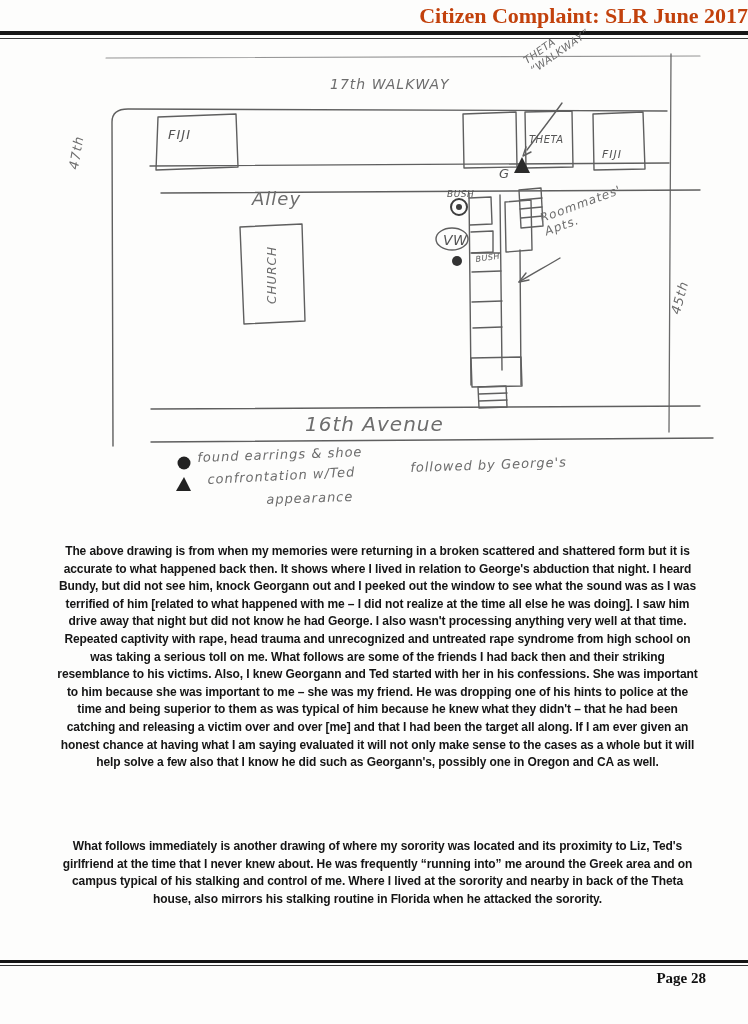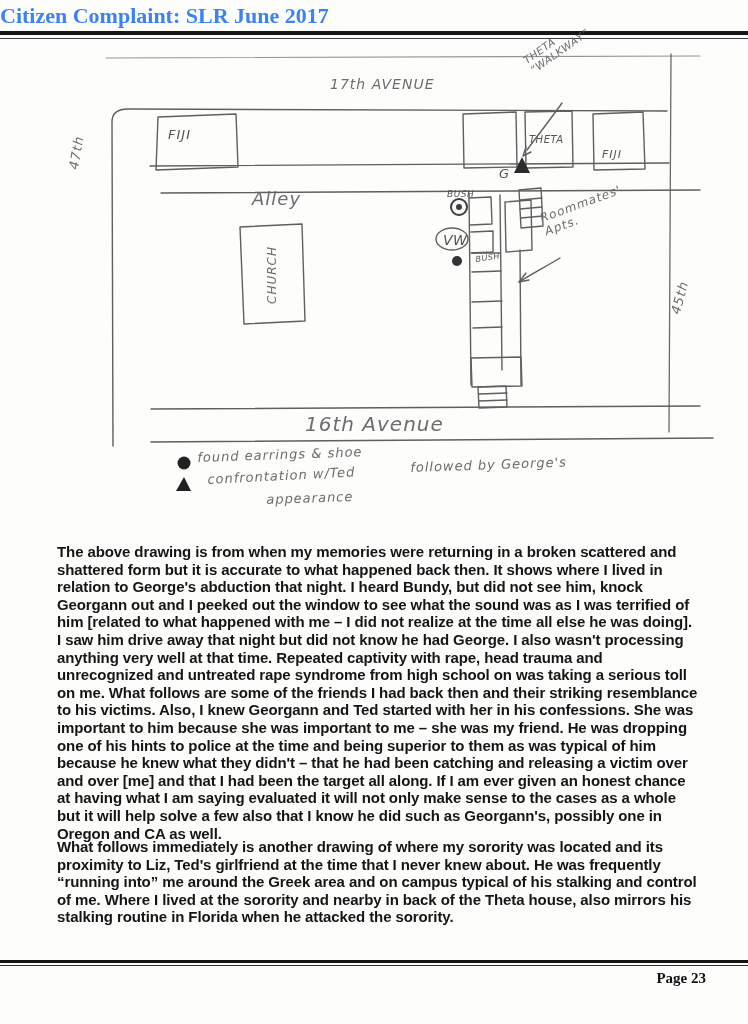--- a/index.html
+++ b/index.html
@@ -1,32 +1,32 @@
 <!DOCTYPE html>
 <html><head>
 <meta charset="utf-8">
 <style>
   html,body{margin:0;padding:0;background:#e8e8e8;}
   .page{position:relative;width:748px;height:1024px;background:#fdfdfc;margin:0 auto;
         font-family:"Liberation Sans",sans-serif;overflow:hidden;}
   
-  .doc-title{position:absolute;top:3px;left:0;width:748px;text-align:left;
-             font-family:"Liberation Serif",serif;font-weight:bold;font-size:22px;color:#3b82f6;}
+  .doc-title{position:absolute;top:3px;left:0;width:748px;text-align:right;
+             font-family:"Liberation Serif",serif;font-weight:bold;font-size:22px;color:#c2410c;}
   .header-rule{position:absolute;top:31px;left:0;width:748px;height:3px;
                border-top:4px solid #161616;border-bottom:1px solid #3a3a3a;}
   
   .map{position:absolute;top:40px;left:0;width:748px;height:500px;}
   .map svg{position:absolute;top:0;left:0;}
   .hw{position:absolute;font-family:"DejaVu Sans",sans-serif;font-style:italic;
       color:#6d6d6d;white-space:nowrap;transform-origin:left top;letter-spacing:1px;}
   .hw.dark{color:#555;}
   .hw.small{letter-spacing:0.5px;}
   
-  .bodytext{position:absolute;left:57px;width:641px;font-size:15px;line-height:17.6px;
-            font-weight:600;color:#151515;letter-spacing:-0.1px;text-align:left;}
+  .bodytext{position:absolute;left:57px;width:641px;font-size:12px;line-height:17.6px;
+            font-weight:600;color:#151515;letter-spacing:-0.1px;text-align:center;}
   
   .footer-rule{position:absolute;top:960px;left:0;width:748px;height:2px;
                border-top:3px solid #141414;border-bottom:1px solid #333;}
   .footer-left{position:absolute;top:970px;left:57px;font-family:"Liberation Serif",serif;
                font-weight:bold;font-size:15px;color:#111;}
   .footer-right{position:absolute;top:970px;right:42px;font-family:"Liberation Serif",serif;
                 font-weight:bold;font-size:15px;color:#111;}
 </style>
 </head>
 <body>
@@ -77,21 +77,21 @@
         <circle cx="459" cy="167" r="3" fill="#3d3d3d" stroke="none"></circle>
         <ellipse cx="452" cy="199" rx="16" ry="11"></ellipse>
         <circle cx="457" cy="221" r="5" fill="#333" stroke="none"></circle>
         <polygon points="514,133 530,133 522,117" fill="#2b2b2b" stroke="none"></polygon>
 
         <circle cx="184" cy="423" r="6.5" fill="#222" stroke="none"></circle>
         <polygon points="176,451 191,451 184,437" fill="#222" stroke="none"></polygon>
       </g>
     </svg>
 
-    <span class="hw" style="left:330px;top:36px;font-size:14px;">17th  AVENUE</span>
+    <span class="hw" style="left:330px;top:36px;font-size:14px;">17th  WALKWAY</span>
     <div class="hw small" style="left:521px;top:16px;font-size:10.5px;line-height:12px;transform:rotate(-35deg);white-space:normal;width:90px;">
       <div>THETA</div>
       <div>“WALKWAY”</div>
     </div>
     <span class="hw dark" style="left:168px;top:87px;font-size:13px;">FIJI</span>
     <span class="hw small dark" style="left:529px;top:94px;font-size:10px;">THETA</span>
     <span class="hw dark" style="left:602px;top:108px;font-size:11px;">FIJI</span>
     <span class="hw dark" style="left:499px;top:126px;font-size:13px;">G</span>
     <span class="hw" style="left:252px;top:148px;font-size:18px;">Alley</span>
     <span class="hw" style="left:66px;top:128px;font-size:13px;transform:rotate(-80deg);">47th</span>
@@ -111,15 +111,15 @@
     <span class="hw" style="left:197px;top:410px;font-size:13px;transform:rotate(-2deg);">found earrings &amp; shoe</span>
     <span class="hw" style="left:207px;top:432px;font-size:13px;transform:rotate(-3deg);">confrontation w/Ted</span>
     <span class="hw" style="left:410px;top:420px;font-size:13px;transform:rotate(-2deg);">followed by George's</span>
     <span class="hw" style="left:266px;top:452px;font-size:13px;transform:rotate(-2deg);">appearance</span>
   </div>
 
   <p class="bodytext" style="top:543px;margin:0;">The above drawing is from when my memories were returning in a broken scattered and shattered form but it is accurate to what happened back then.  It shows where I lived in relation to George's abduction that night. I heard Bundy, but did not see him, knock Georgann out and I peeked out the window to see what the sound was as I was terrified of him [related to what happened with me – I did not realize at the time all else he was doing].  I saw him drive away that night but did not know he had George. I also wasn't processing anything very well at that time.  Repeated captivity with rape, head trauma and unrecognized and untreated rape syndrome from high school on was taking a serious toll on me.  What follows are some of the friends I had back then and their striking resemblance to his victims.  Also, I knew Georgann and Ted started with her in his confessions.  She was important to him because she was important to me – she was my friend.  He was dropping one of his hints to police at the time and being superior to them as was typical of him because he knew what they didn't – that he had been catching and releasing a victim over and over [me] and that I had been the target all along.  If I am ever given an honest chance at having what I am saying evaluated it will not only make sense to the cases as a whole but it will help solve a few also that I know he did such as Georgann's,  possibly one in Oregon and CA as well.</p>
   <p class="bodytext" style="top:838px;margin:0;">What follows immediately is another drawing of where my sorority was located and its proximity to Liz, Ted's girlfriend at the time that I never knew about.  He was frequently “running into” me around the Greek area and on campus typical of his stalking and control of me.  Where I lived at the sorority and nearby in back of the Theta house, also mirrors his stalking routine in Florida when he attacked the sorority.</p>
 
   <div class="footer-rule"></div>
-  <div class="footer-right">Page 23</div>
+  <div class="footer-right">Page 28</div>
 
 </div>
 
 </body></html>

